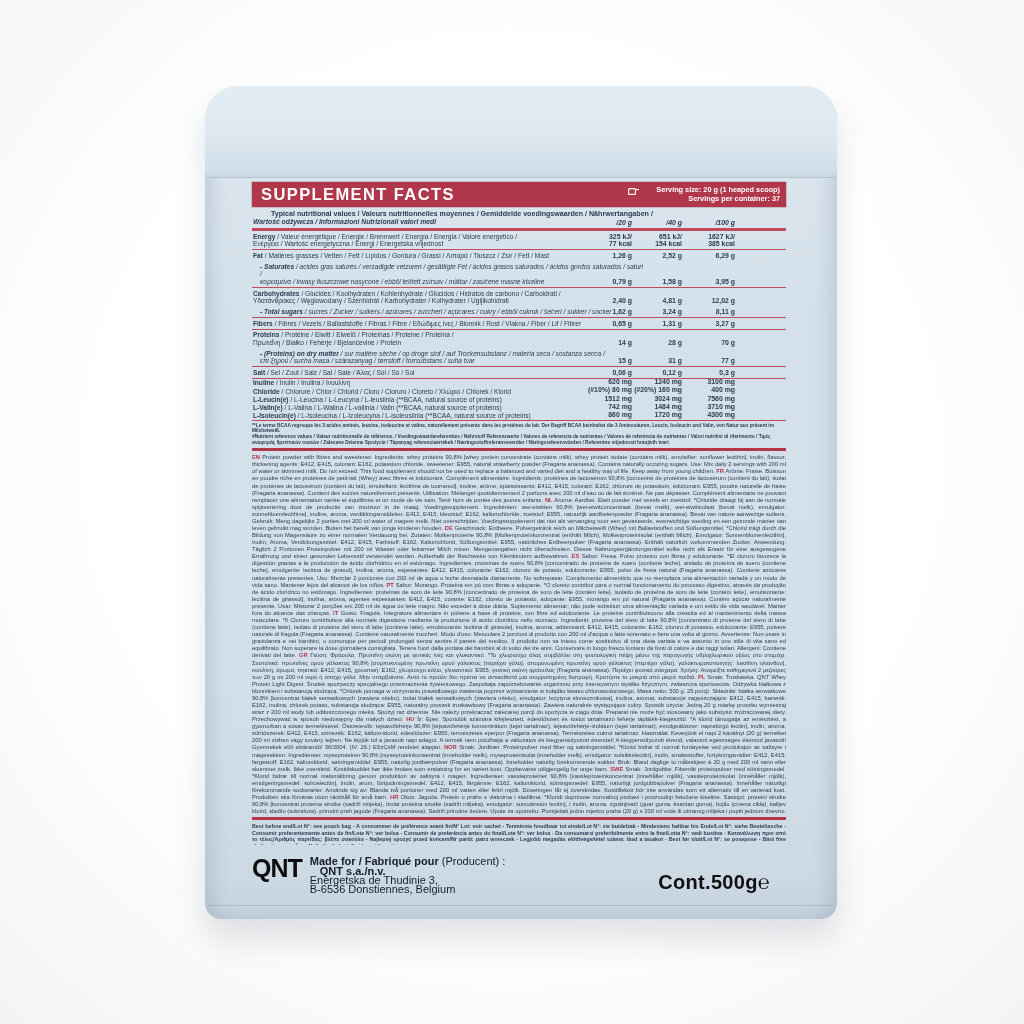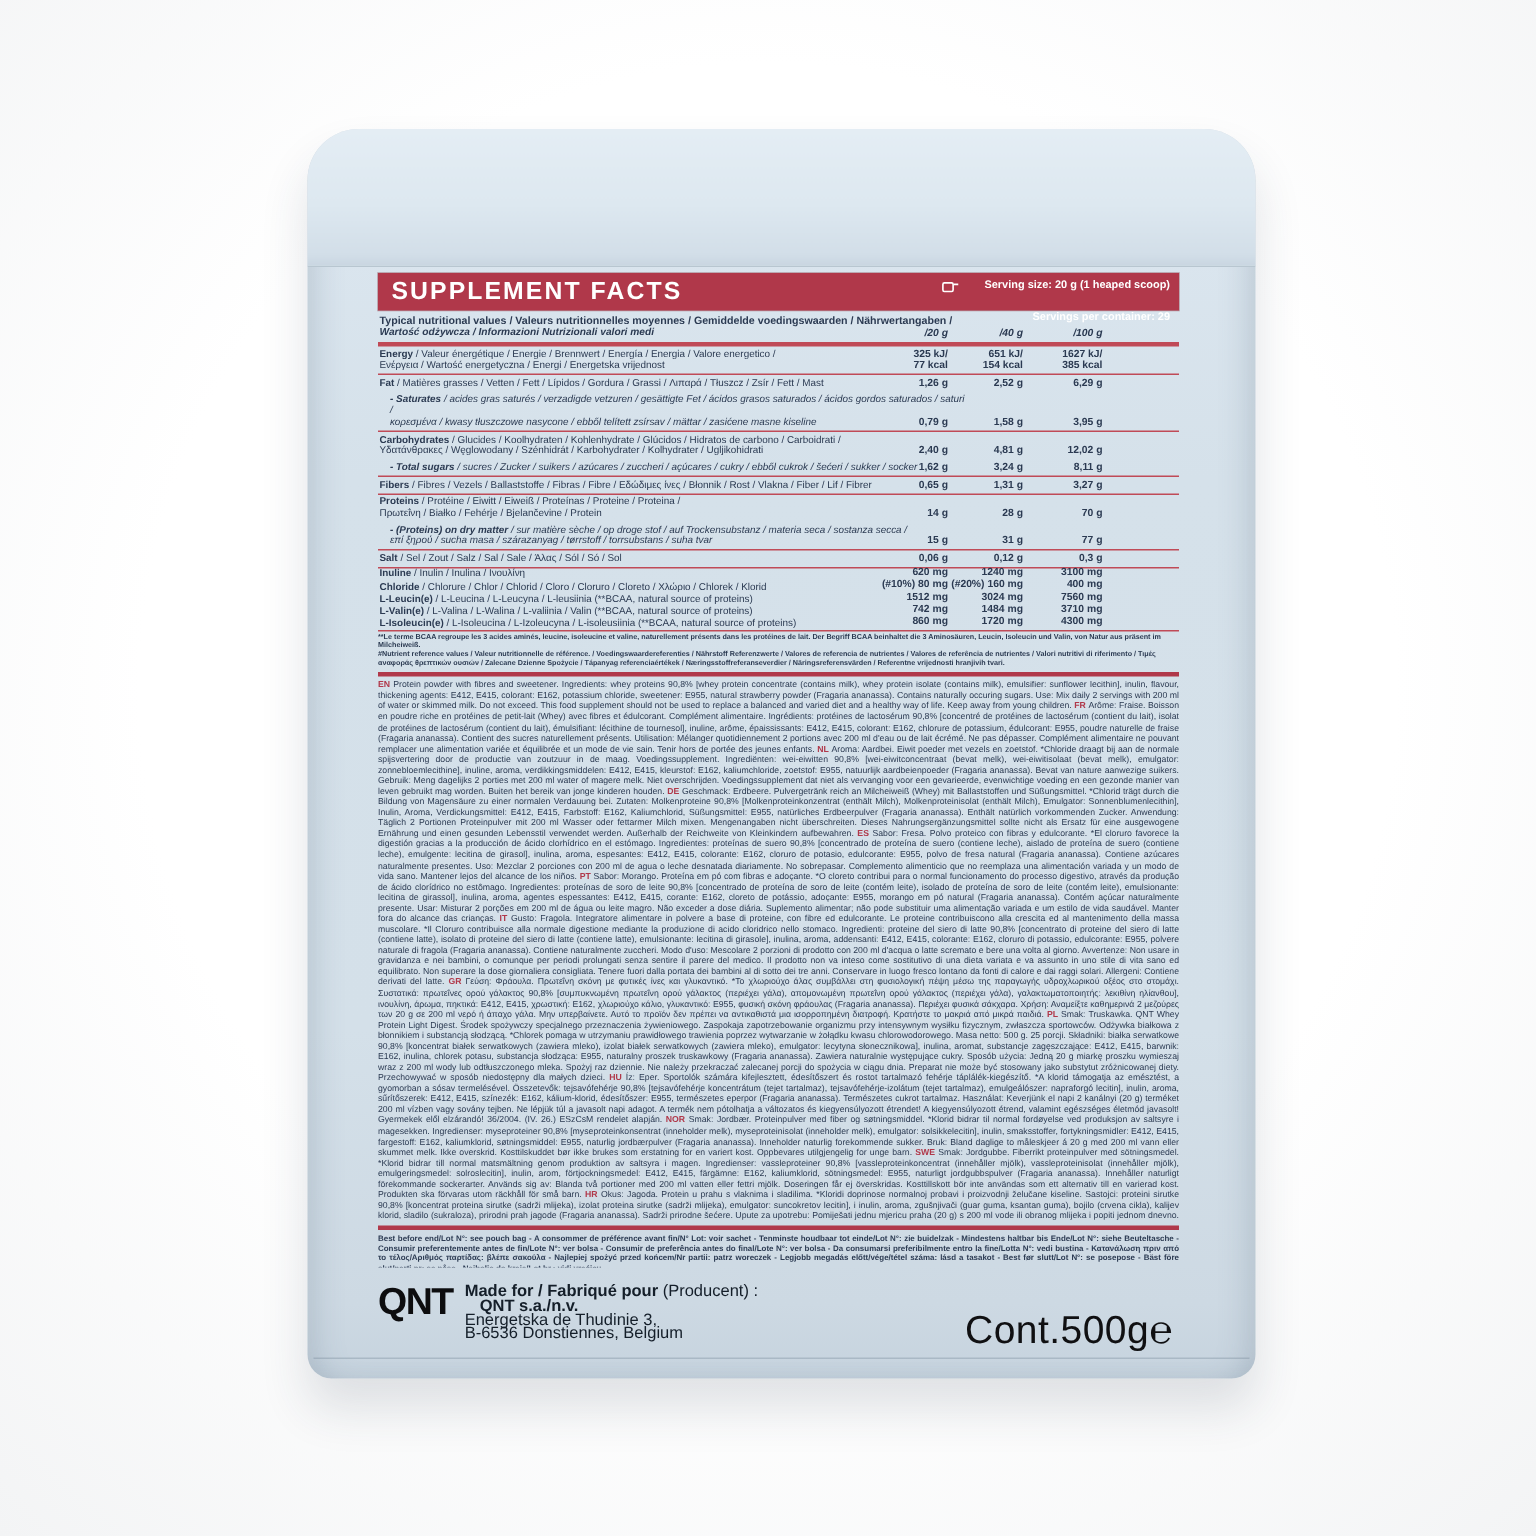--- a/index.html
+++ b/index.html
@@ -45,25 +45,25 @@
     box-shadow:0 0 0 .5px rgba(120,30,40,.4);
   }
   .bar-title{
     color:#fff;font-weight:700;font-size:16.5px;letter-spacing:1.4px;
     padding-left:9px;white-space:nowrap;
   }
   .serving{
     margin-left:auto;text-align:right;color:#fff;font-weight:700;
     font-size:7.3px;line-height:8.6px;padding-right:6px;white-space:nowrap;
   }
-  .sline{display:flex;justify-content:flex-end;align-items:flex-end;gap:17px;margin-top:12px;}
+  .sline{display:flex;justify-content:flex-end;align-items:flex-end;gap:17px;}
   .scoop{display:inline-block;}
   
   .thead{position:relative;padding:2.5px 0 3px 1px;border-bottom:2px solid var(--rule);}
-  .th1{font-weight:700;font-size:7.1px;line-height:8px;}
+  .th1{font-weight:700;font-size:7.1px;line-height:8px;margin-left:18px;}
   .th2{font-weight:700;font-style:italic;font-size:6.8px;line-height:7.8px;}
   .colh{position:absolute;bottom:2px;text-align:right;font-weight:700;font-style:italic;font-size:6.9px;}
   .colh.c1{right:154px;width:60px;}
   .colh.c2{right:104px;width:50px;}
   .colh.c3{right:51px;width:53px;}
   
   .t-row{position:relative;padding:1.7px 0 1.9px 1px;}
   .t-row.sep{border-top:1px solid var(--rule);}
   .t-row.amino{padding:0.4px 0 0.6px 1px;}
   .t-label{max-width:392px;font-size:6.6px;line-height:7.3px;}
@@ -96,22 +96,22 @@
   
   .footer{position:relative;display:flex;gap:8px;margin-top:12px;height:70px;}
   .qnt-logo{
     font-size:25px;font-weight:900;letter-spacing:-1px;color:#0d0d0f;
     line-height:22px;font-style:normal;
   }
   .madefor{font-size:11px;line-height:9.4px;color:#141e29;}
   .madefor .mf1 b{font-weight:800;}
   .madefor .co{font-weight:700;padding-left:10px;}
   .cont{
-    position:absolute;right:4px;top:14px;
-    font-size:26px;font-weight:400;color:#101012;letter-spacing:.3px;
+    position:absolute;right:16px;top:14px;
+    font-size:20px;font-weight:700;color:#101012;letter-spacing:.3px;
   }
 </style>
 </head>
 <body>
 
 <div class="stage">
   <div class="pouch">
     <div class="pouch-top-seal"></div>
     <div class="pouch-bottom-seam"></div>
 
@@ -120,21 +120,21 @@
       <div class="bar">
         <span class="bar-title">SUPPLEMENT FACTS</span>
         <div class="serving">
           <div class="sline">
             <svg class="scoop" width="11" height="8" viewBox="0 0 11 8">
               <rect x="0.6" y="1.6" width="6.8" height="5.8" rx="1" fill="none" stroke="#ffffff" stroke-width="1.1"></rect>
               <line x1="7.6" y1="2.6" x2="11" y2="2.6" stroke="#ffffff" stroke-width="1.2"></line>
             </svg>
             <span>Serving size: 20 g (1 heaped scoop)</span>
           </div>
-          <div class="sline">Servings per container: 29</div>
+          <div class="sline">Servings per container: 37</div>
         </div>
       </div>
 
       <div class="thead">
         <div class="th1">Typical nutritional values / Valeurs nutritionnelles moyennes / Gemiddelde voedingswaarden / Nährwertangaben /</div>
         <div class="th2">Wartość odżywcza / Informazioni Nutrizionali valori medi</div>
         <span class="colh c1">/20 g</span>
         <span class="colh c2">/40 g</span>
         <span class="colh c3">/100 g</span>
       </div>

